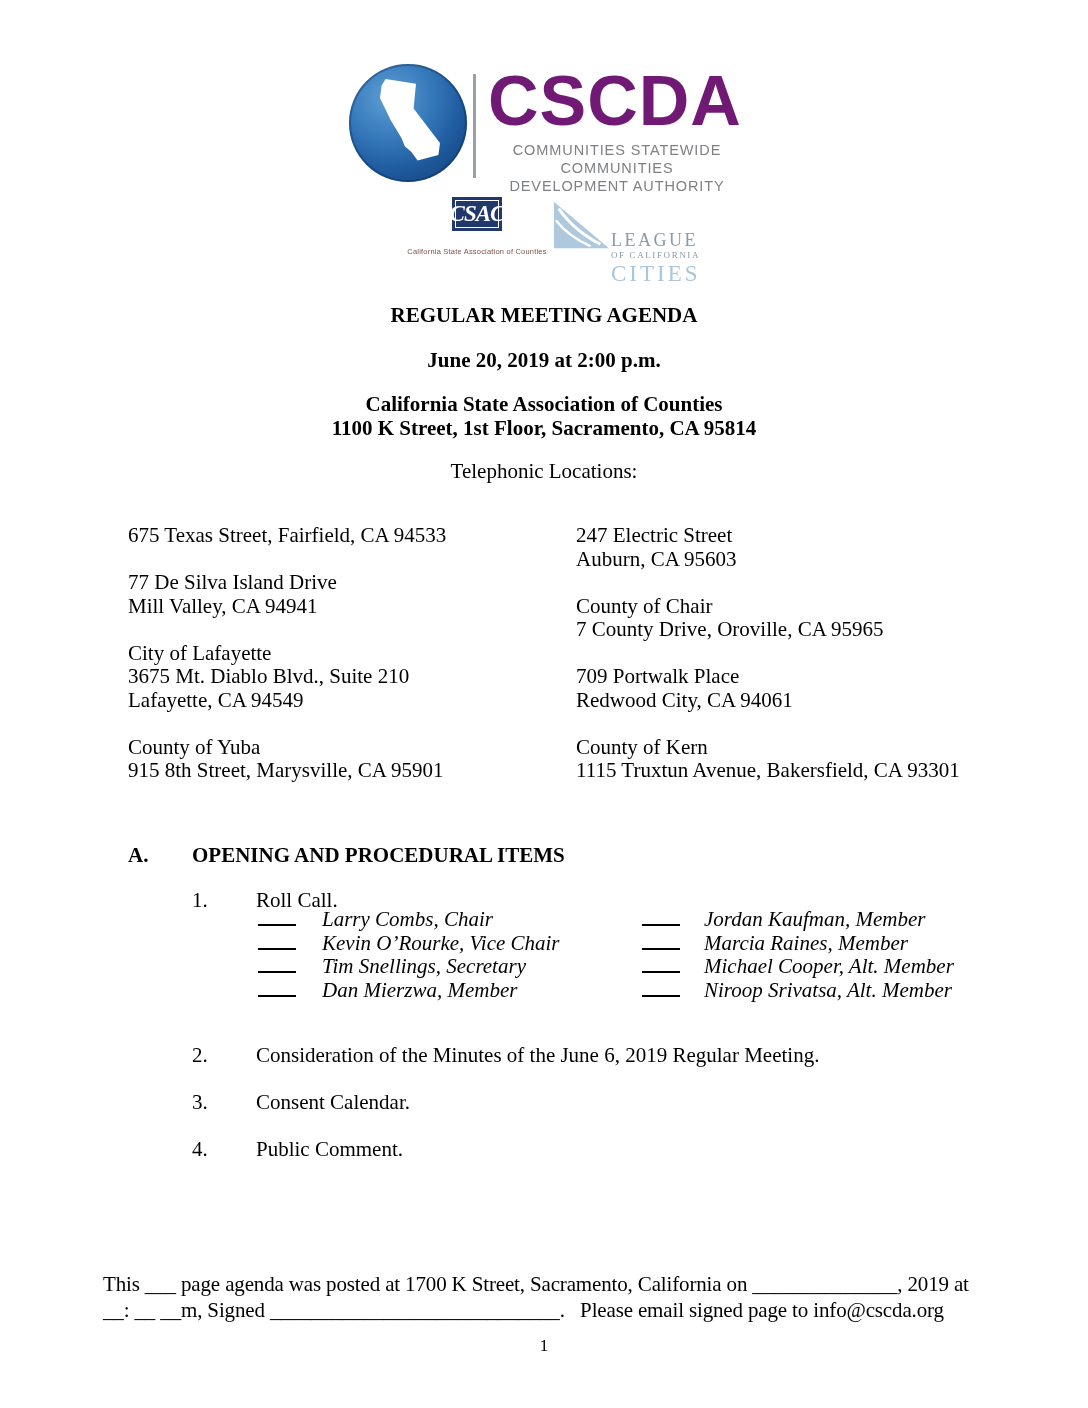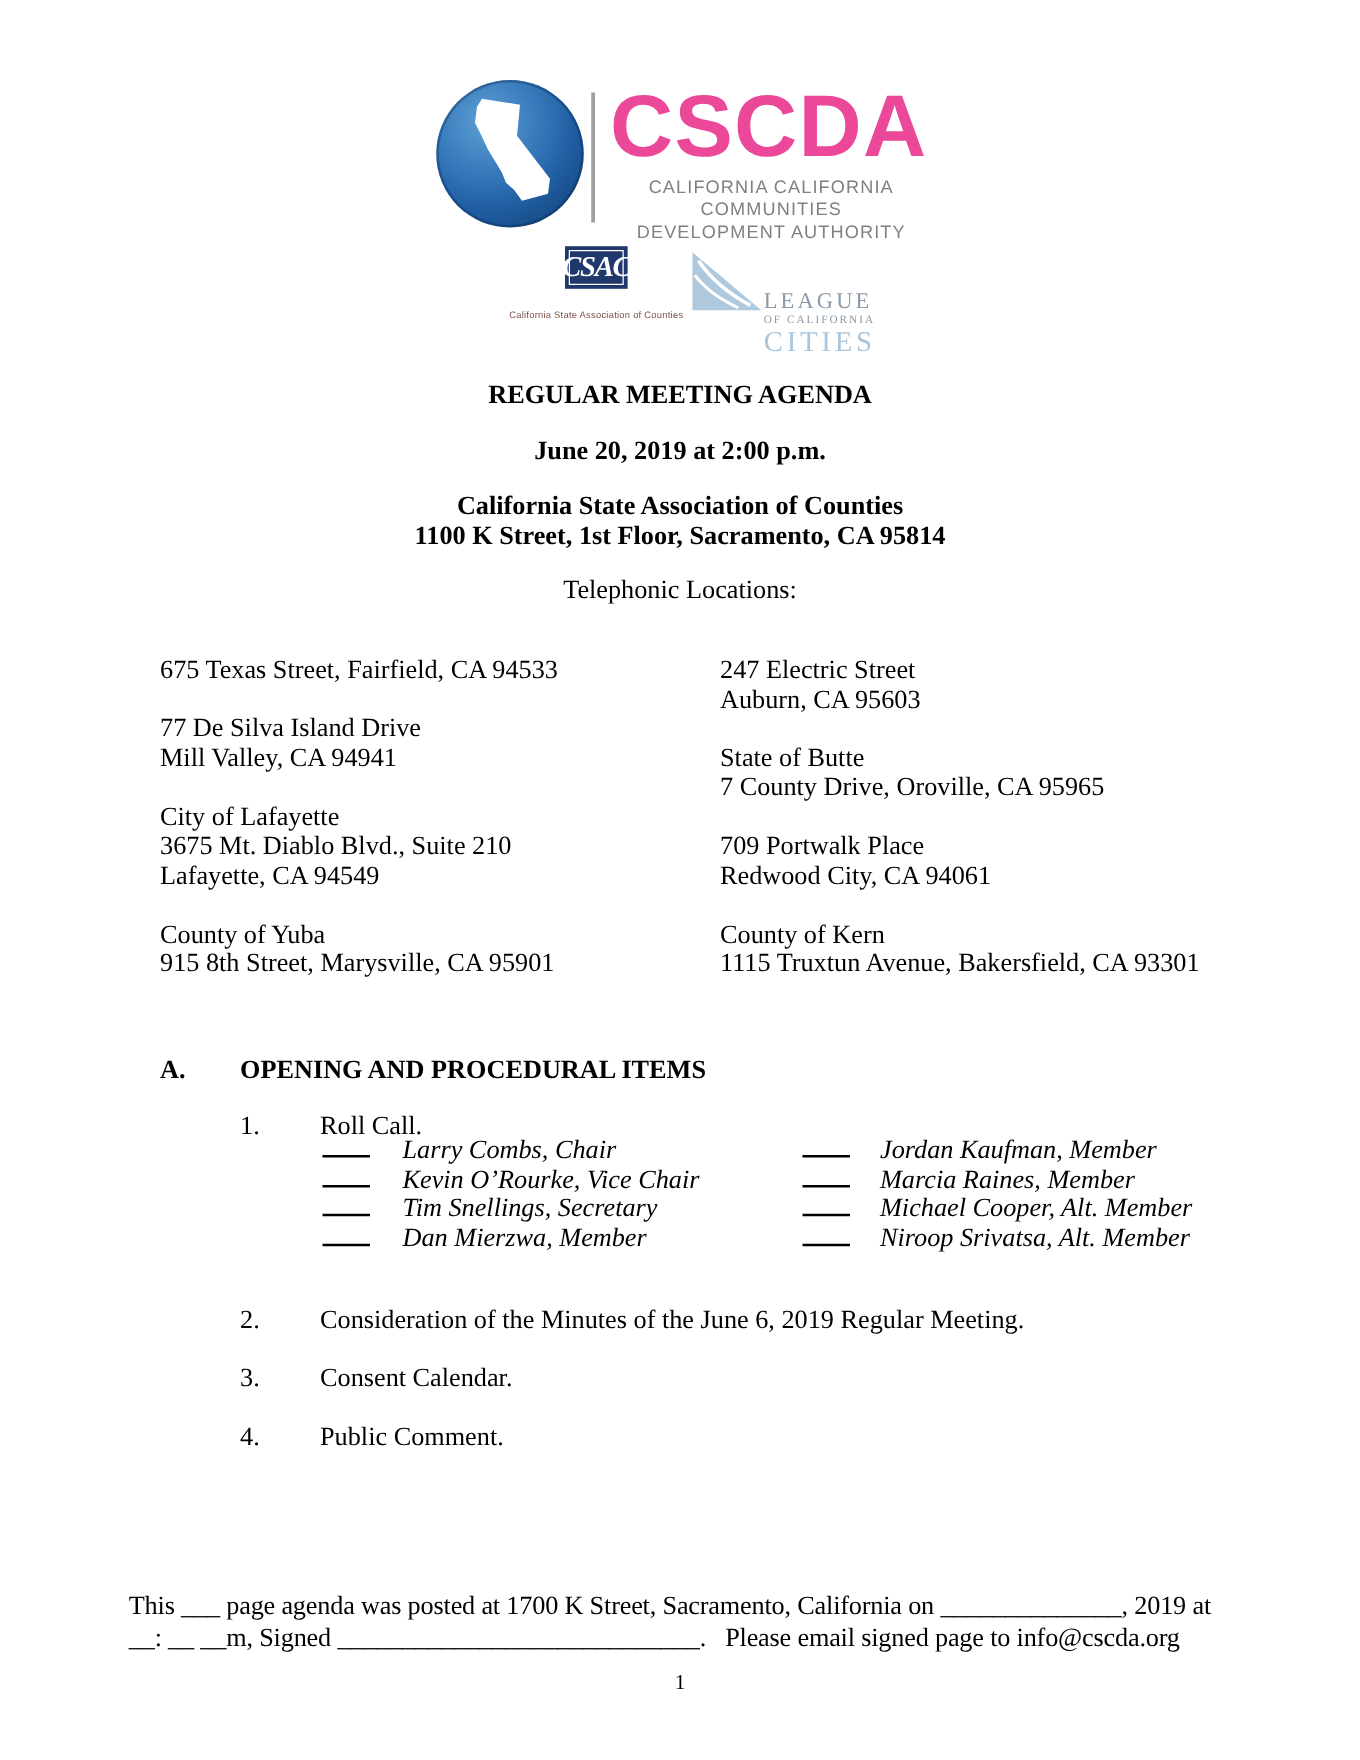--- a/index.html
+++ b/index.html
@@ -22,21 +22,21 @@
     border-radius: 50%;
     background: radial-gradient(circle at 34% 28%, #5e9fd4 0%, #3578ba 38%, #1f5ca0 62%, #123c70 100%);
     box-shadow: inset 0 0 0 2px rgba(10,40,80,.35);
   }
   .ca-svg { position: absolute; left: 19px; top: 10px; }
   .logo-bar { left: 473px; top: 74px; width: 3px; height: 104px; background: #9aa0a4; }
   .logo-word {
     left: 488px; top: 64px;
     font-family: "Liberation Sans", "DejaVu Sans", sans-serif;
     font-weight: bold; font-size: 70px; line-height: 74px;
-    color: #ec4899; letter-spacing: 1px;
+    color: #701a75; letter-spacing: 1px;
   }
   .logo-tagline {
     left: 489px; top: 141px; width: 256px;
     font-family: "Liberation Sans", "DejaVu Sans", sans-serif;
     font-size: 14.5px; line-height: 18px; letter-spacing: 0.9px;
     color: #7e8083; text-align: center;
   }
 
   
   .csac-box {
@@ -100,21 +100,21 @@
 <div id="page">
 
   <div class="abs logo-circle">
     <svg class="ca-svg" width="80" height="98" viewBox="0 0 100 118">
       <polygon fill="#ffffff" points="22,4 60,10 57,41 90,84 88,99 62,106 54,95 46,88 42,78 36,68 28,55 22,42 15,28 17,12"></polygon>
     </svg>
   </div>
   <div class="abs logo-bar"></div>
   <div class="abs logo-word">CSCDA</div>
   <div class="abs logo-tagline">
-    <div>CALIFORNIA CALIFORNIA COMMUNITIES</div>
+    <div>COMMUNITIES STATEWIDE COMMUNITIES</div>
     <div>DEVELOPMENT AUTHORITY</div>
   </div>
 
   <div class="abs csac-box">
     <span class="csac-text">CSAC</span>
   </div>
   <div class="abs csac-caption">California State Association of Counties</div>
 
   <div class="abs league-tri">
     <svg width="58" height="50" viewBox="0 0 60 50">
@@ -156,21 +156,21 @@
       <div>915 8th Street, Marysville, CA 95901</div>
     </div>
   </div>
 
   <div class="abs loc-col" style="left:576px; top:524px">
     <div class="loc-block">
       <div>247 Electric Street</div>
       <div>Auburn, CA 95603</div>
     </div>
     <div class="loc-block">
-      <div>State of Butte</div>
+      <div>County of Chair</div>
       <div>7 County Drive, Oroville, CA 95965</div>
     </div>
     <div class="loc-block">
       <div>709 Portwalk Place</div>
       <div>Redwood City, CA 94061</div>
     </div>
     <div class="loc-block">
       <div>County of Kern</div>
       <div>1115 Truxtun Avenue, Bakersfield, CA 93301</div>
     </div>

